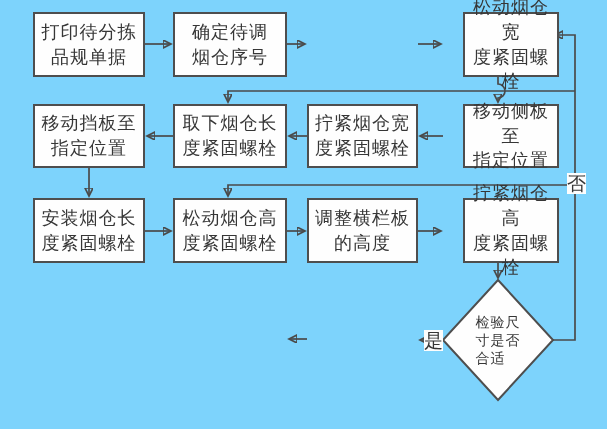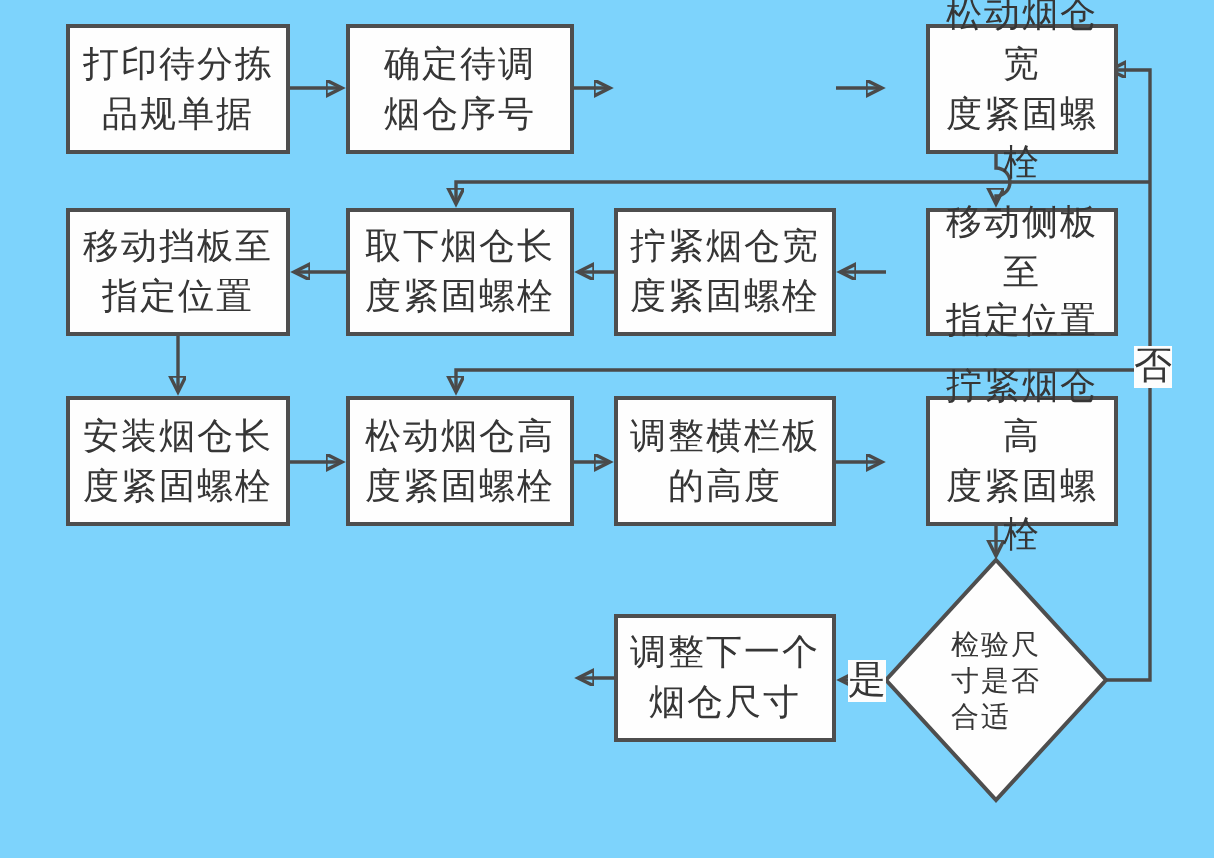--- a/index.html
+++ b/index.html
@@ -109,22 +109,20 @@
 
   <div class="node c1 r3">安装烟仓长
 度紧固螺栓</div>
   <div class="node c2 r3">松动烟仓高
 度紧固螺栓</div>
   <div class="node c3 r3">调整横栏板
 的高度</div>
   <div class="node c4 r3">拧紧烟仓高
 度紧固螺栓</div>
 
-  <div class="node c3 r4">调整下一个
-烟仓尺寸</div>
 
   <div class="dtext" style="left:443px;top:292px;width:110px;height:96px;">检验尺
 寸是否
 合适</div>
 
   <div class="edge-label" style="left:424px;top:330px;">是</div>
   <div class="edge-label" style="left:567px;top:173px;">否</div>
 
 </div>
 

